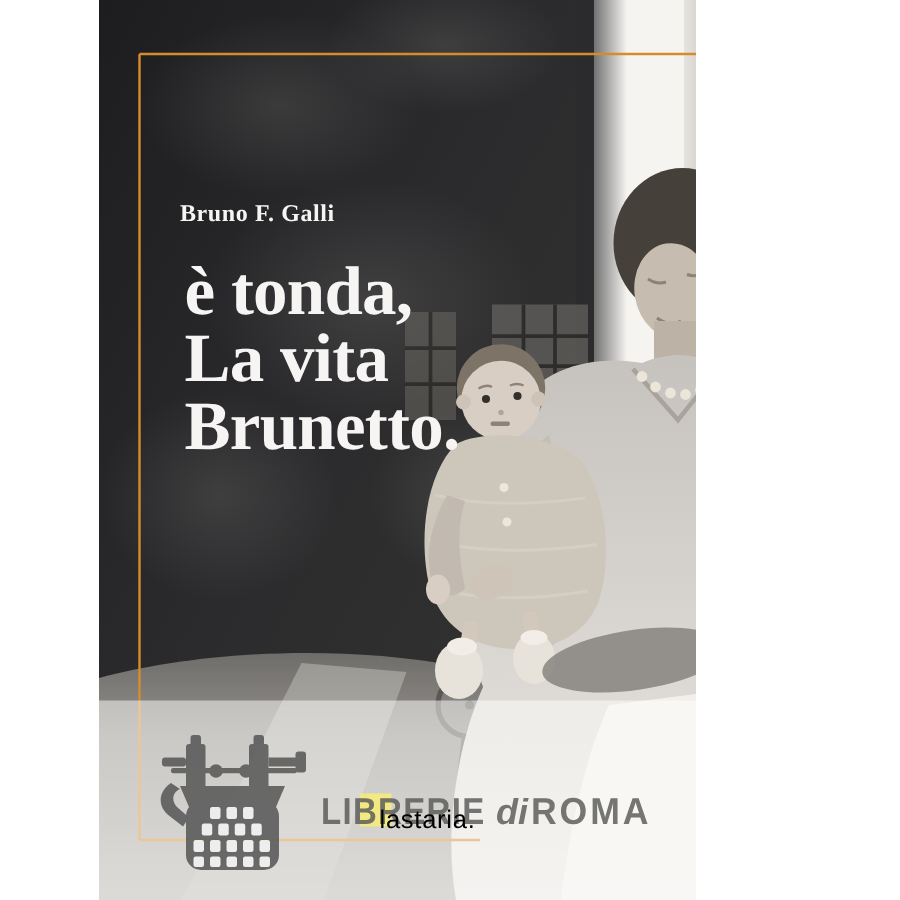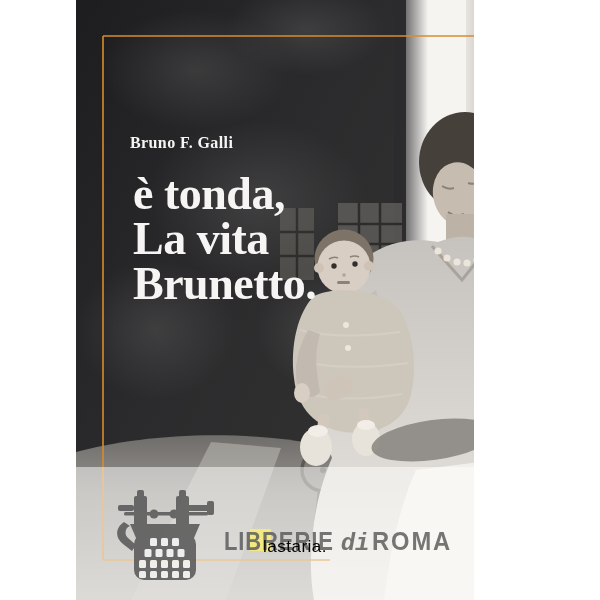--- a/index.html
+++ b/index.html
@@ -4,41 +4,41 @@
 <style>
   :root{
     --frame_orange:#d78c2c;
     --logo_yellow:#f3ea7e;
     --watermark_gray:#585858;
     --title_white:#f6f5f3;
   }
   html,body{margin:0;padding:0;background:#ffffff;}
   .stage{position:relative;width:600px;height:600px;background:#ffffff;overflow:hidden;
          font-family:"Liberation Sans",sans-serif;}
-  .cover{position:absolute;left:76px;top:0;width:398px;height:600px;overflow:hidden;}
+  .cover{position:absolute;left:66px;top:0;width:398px;height:600px;overflow:hidden;}
   .photo{position:absolute;left:0;top:0;width:435px;height:600px;display:block;}
 
   .author{position:absolute;left:54px;top:134px;
           font-family:"Liberation Serif",serif;font-weight:700;font-size:16px;
           letter-spacing:.4px;color:var(--title_white);}
   .title{position:absolute;left:57px;top:171px;
          font-family:"Liberation Serif",serif;font-weight:700;font-size:46px;
          line-height:45px;letter-spacing:-.5px;color:var(--title_white);}
 
   .band{position:absolute;left:0;top:467px;width:435px;height:133px;
         background:rgba(253,253,252,.52);z-index:2;}
 
   .logo-square{position:absolute;left:174px;top:529px;width:21px;height:22px;
                background:var(--logo_yellow);opacity:.95;z-index:3;}
   .watermark{position:absolute;left:148px;top:527px;z-index:4;white-space:nowrap;
              color:rgba(88,88,88,.82);line-height:28px;}
   .wm-caps{display:inline-block;font-weight:700;font-size:25px;letter-spacing:1px;
            transform:scaleX(.88);transform-origin:0 50%;}
   .wm-caps.roma{transform:scaleX(.95);letter-spacing:2px;}
-  .wm-di{display:inline-block;font-family:Liberation Mono, monospace;font-style:italic;
+  .wm-di{display:inline-block;font-family:Liberation Sans, sans-serif;font-style:italic;
          font-weight:700;font-size:24px;margin:0 2px 0 -8px;}
   .logo-text{position:absolute;left:187px;top:537px;z-index:5;font-size:17px;
              letter-spacing:.5px;color:#000000;}
   .typewriter{position:absolute;left:38px;top:488px;width:104px;height:92px;
               z-index:6;opacity:.87;}
 </style>
 </head>
 <body>
 
 <div class="stage">

